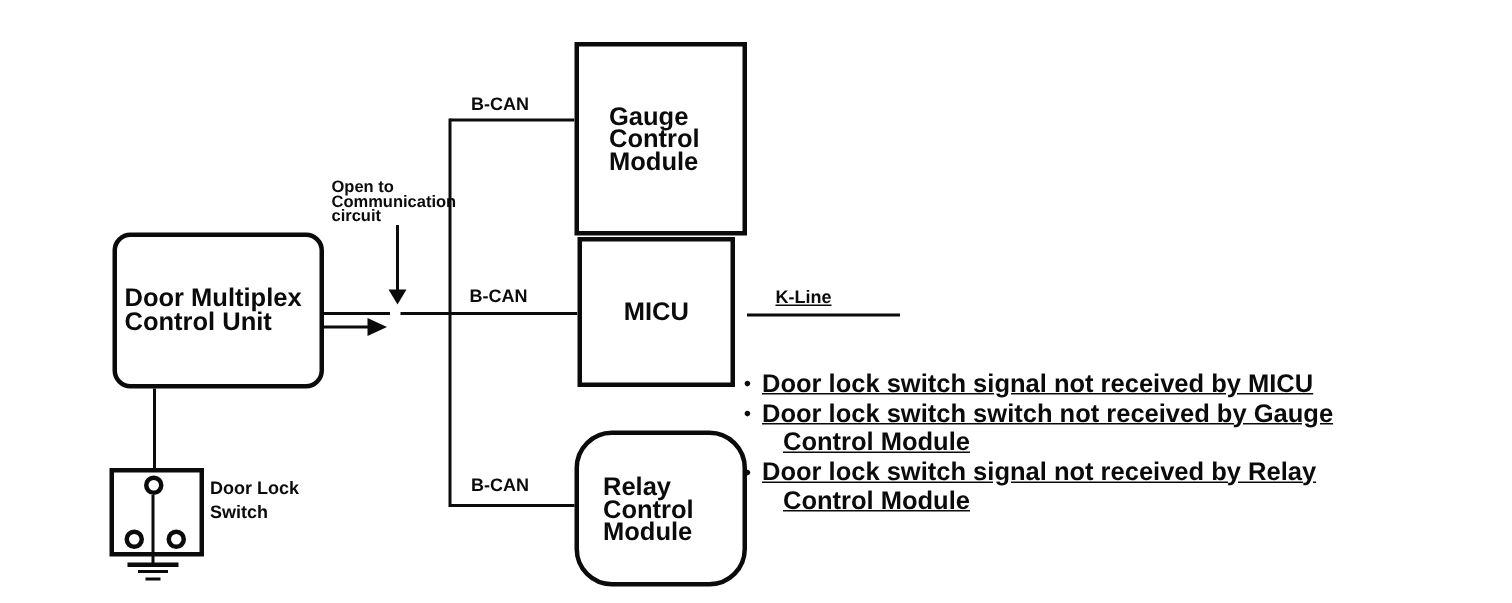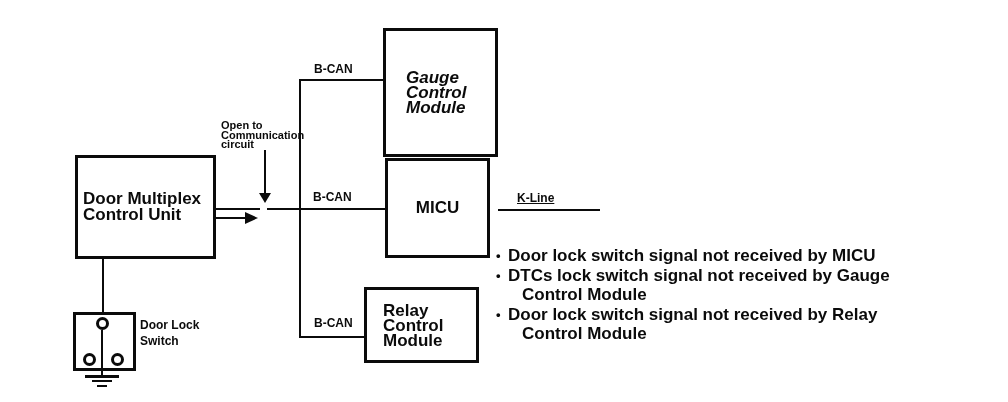--- a/index.html
+++ b/index.html
@@ -35,21 +35,21 @@
     position:absolute; width:13px; height:13px; box-sizing:border-box;
     border:3px solid var(--ink); border-radius:50%; background:var(--bg);
   }
   .dtc {
     position:absolute; left:496px; top:246px; width:482px;
     font-size:17px; line-height:19.5px;
   }
   .dtc-title { padding-left:9px; }
   .dtc-item { display:flex; }
   .dtc-bullet { width:12px; font-size:13px; flex:0 0 12px; }
-  .dtc-text { white-space:pre-line; padding-left:14px; text-indent:-14px; }
+  .dtc-text { white-space:pre-line; padding-left:14px; text-indent:-14px;text-decoration:underline; }
 </style>
 </head>
 <body>
 
 <div class="diagram">
 
   <div class="wire" style="left:299px; top:79px; width:2px; height:259px;"></div>
   <div class="wire" style="left:300px; top:79px; width:83px; height:2px;"></div>
   <div class="wire" style="left:215px; top:208px; width:45px; height:2px;"></div>
   <div class="wire" style="left:267px; top:208px; width:118px; height:2px;"></div>
@@ -58,37 +58,37 @@
 
   <div class="wire" style="left:215px; top:217px; width:33px; height:2px;"></div>
   <div class="arrow-right" style="left:245px; top:212px;"></div>
 
   <div class="wire" style="left:264px; top:150px; width:2px; height:44px;"></div>
   <div class="arrow-down" style="left:259px; top:193px;"></div>
   <div class="note" style="left:221px; top:121px;">Open to
 Communication
 circuit</div>
 
-  <div class="box" style="left:75px; top:155px; width:141px; height:104px; padding-left:5px;">
+  <div class="box" style="left:75px; top:155px; width:141px; height:104px; padding-left:5px;border-radius:12px;">
     <span>Door Multiplex
 Control Unit</span>
   </div>
 
-  <div class="box" style="left:383px; top:28px; width:115px; height:129px; padding-left:20px; line-height:15px;font-style:italic;">
+  <div class="box" style="left:383px; top:28px; width:115px; height:129px; padding-left:20px; line-height:15px;">
     <span>Gauge
 Control
 Module</span>
   </div>
 
   <div class="box center" style="left:385px; top:158px; width:105px; height:100px;">
     <span>MICU</span>
   </div>
 
 
-  <div class="box" style="left:364px; top:287px; width:115px; height:76px; padding-left:16px; line-height:15px;">
+  <div class="box" style="left:383px; top:287px; width:115px; height:104px; padding-left:16px; line-height:15px;border-radius:25px;">
     <span>Relay
 Control
 Module</span>
   </div>
 
   <div class="lbl" style="left:314px; top:61px;">B-CAN</div>
   <div class="lbl" style="left:313px; top:189px;">B-CAN</div>
   <div class="lbl" style="left:314px; top:315px;">B-CAN</div>
   <div class="lbl" style="left:517px; top:190px;text-decoration:underline;">K-Line</div>
 
@@ -106,21 +106,21 @@
   <div class="lbl" style="left:140px; top:317px;">Door Lock
 Switch</div>
 
   <div class="dtc">
     <div class="dtc-item">
       <span class="dtc-bullet">•</span>
       <span class="dtc-text">Door lock switch signal not received by MICU</span>
     </div>
     <div class="dtc-item">
       <span class="dtc-bullet">•</span>
-      <span class="dtc-text">DTCs lock switch signal not received by Gauge
+      <span class="dtc-text">Door lock switch switch not received by Gauge
 Control Module</span>
     </div>
     <div class="dtc-item">
       <span class="dtc-bullet">•</span>
       <span class="dtc-text">Door lock switch signal not received by Relay
 Control Module</span>
     </div>
   </div>
 
 </div>

